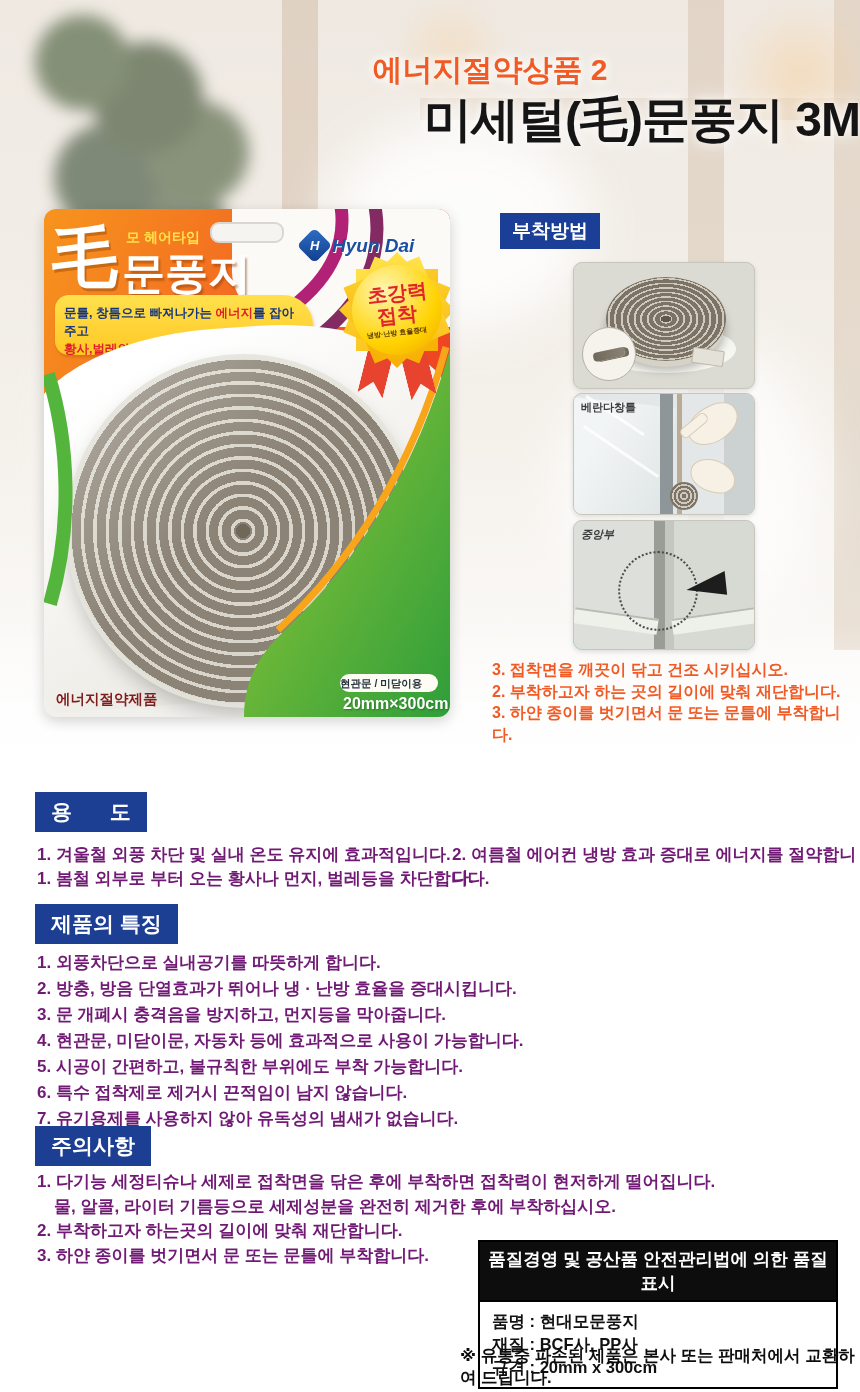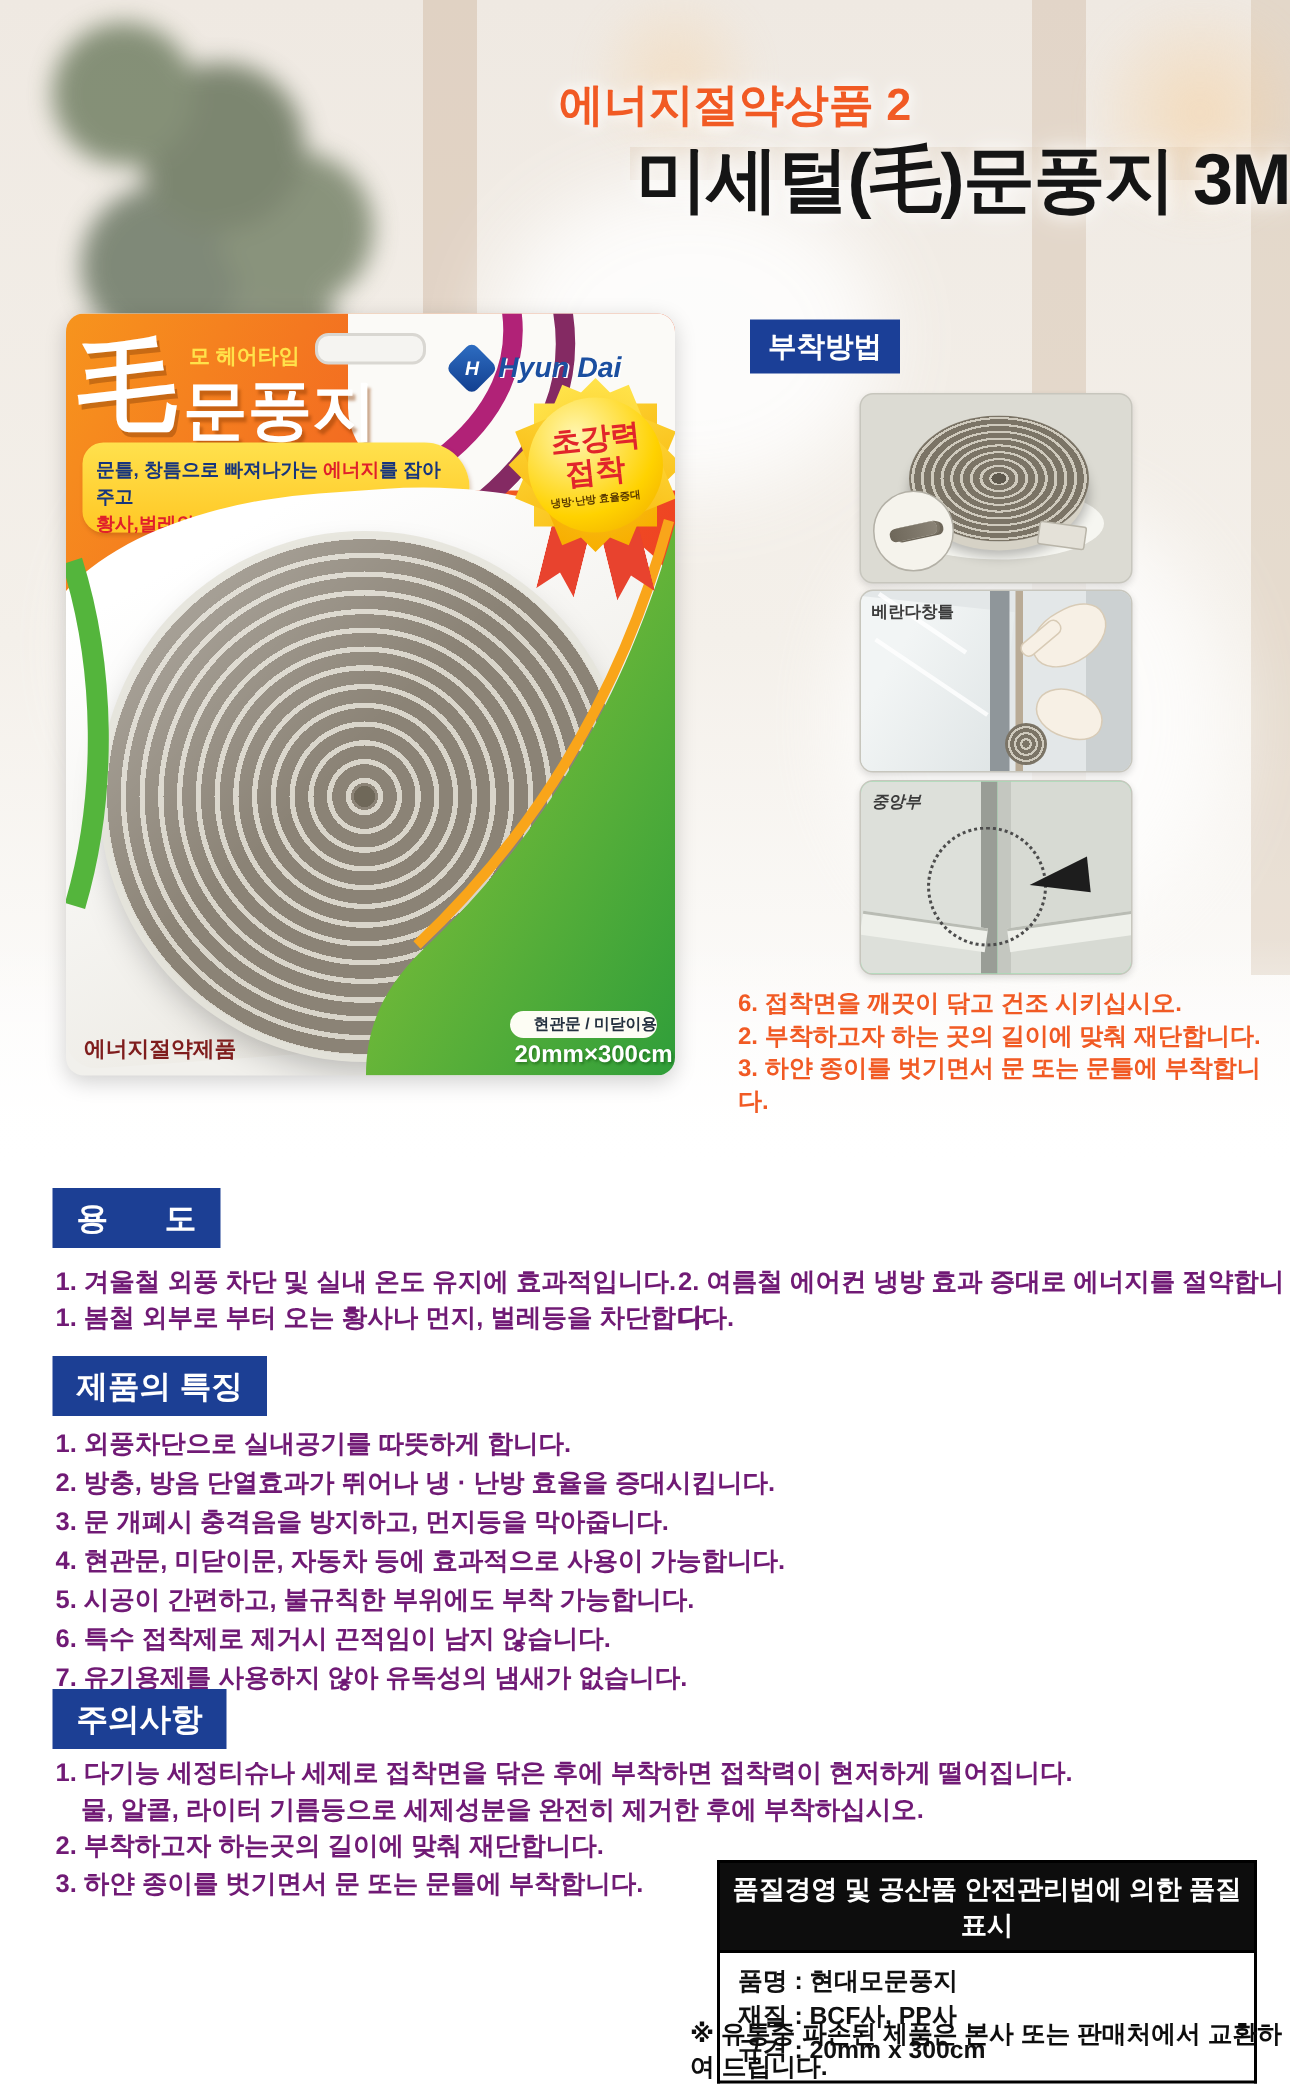--- a/index.html
+++ b/index.html
@@ -50,21 +50,21 @@
               background:linear-gradient(155deg,#ffffff 15%,#edebe5 75%);
               border-radius:45% 45% 20px 20px/26% 26% 20px 20px;transform:rotate(-4deg);}
   .pk-spiral{position:absolute;left:27px;top:150px;width:344px;height:344px;border-radius:50%;
              background:
                radial-gradient(circle at 50% 50%,#6f6859 0 7px,rgba(0,0,0,0) 7px),
                repeating-radial-gradient(circle at 50% 50%,#8b8376 0 9px,#d9d5ca 9px 12.5px);
              box-shadow:0 0 0 5px rgba(230,228,220,.9),0 10px 22px rgba(0,0,0,.25);}
   .pk-spiral-sheen{position:absolute;left:27px;top:150px;width:344px;height:344px;border-radius:50%;
              background:linear-gradient(135deg,rgba(255,255,255,.35),rgba(255,255,255,0) 45%);}
   .pk-pill{position:absolute;left:296px;top:465px;width:98px;height:18px;border-radius:10px;
-           background:#fdfdf4;color:#24313f;font-size:10.5px;font-weight:bold;text-align:right;line-height:18px;}
+           background:#fdfdf4;color:#24313f;font-size:10.5px;font-weight:bold;text-align:left;line-height:18px;}
   .pk-size{position:absolute;left:299px;top:486px;font-size:16px;font-weight:800;color:#fff;
            text-shadow:1px 1px 2px rgba(0,60,0,.45);}
   .pk-energy{position:absolute;left:12px;top:481px;font-size:14.5px;font-weight:800;color:#7f1d1d;}
   .pk-logo{position:absolute;left:258px;top:24px;display:flex;align-items:center;gap:5px;}
   .pk-logo-diamond{width:25px;height:25px;transform:rotate(45deg);border-radius:5px;
            background:linear-gradient(135deg,#2f6fc4,#113d8d);display:flex;align-items:center;justify-content:center;}
   .pk-logo-diamond span{transform:rotate(-45deg);color:#fff;font-size:13px;font-weight:800;font-style:italic;}
   .pk-logo-text{font-size:19px;font-weight:800;font-style:italic;color:#1b4fa0;
            text-shadow:1px 1px 0 #fff;}
   
@@ -266,21 +266,21 @@
     <div class="p3-b1"></div>
     <div class="p3-b2"></div>
     <div class="p3-base" style="left:0;top:92px;width:84px;transform:rotate(8deg);"></div>
     <div class="p3-base" style="left:98px;top:92px;width:84px;transform:rotate(-8deg);"></div>
     <div class="p3-circle"></div>
     <div class="p3-arrow"></div>
     <div class="panel-label">중앙부</div>
   </div>
 
   <div class="attach-steps">
-    <div>6. 접착면을 깨끗이 닦고 건조 시키십시오.</div>
+    <div>3. 접착면을 깨끗이 닦고 건조 시키십시오.</div>
     <div>2. 부착하고자 하는 곳의 길이에 맞춰 재단합니다.</div>
     <div>3. 하얀 종이를 벗기면서 문 또는 문틀에 부착합니다.</div>
   </div>
 
   <div class="sec-title t-usage">용 도</div>
   <div class="body-orange usage-l1a">1. 겨울철 외풍 차단 및 실내 온도 유지에 효과적입니다.</div>
   <div class="body-orange usage-l1b">2. 여름철 에어컨 냉방 효과 증대로 에너지를 절약합니다.</div>
   <div class="body-orange usage-l2">1. 봄철 외부로 부터 오는 황사나 먼지, 벌레등을 차단합니다.</div>
 
   <div class="sec-title t-feat">제품의 특징</div>

